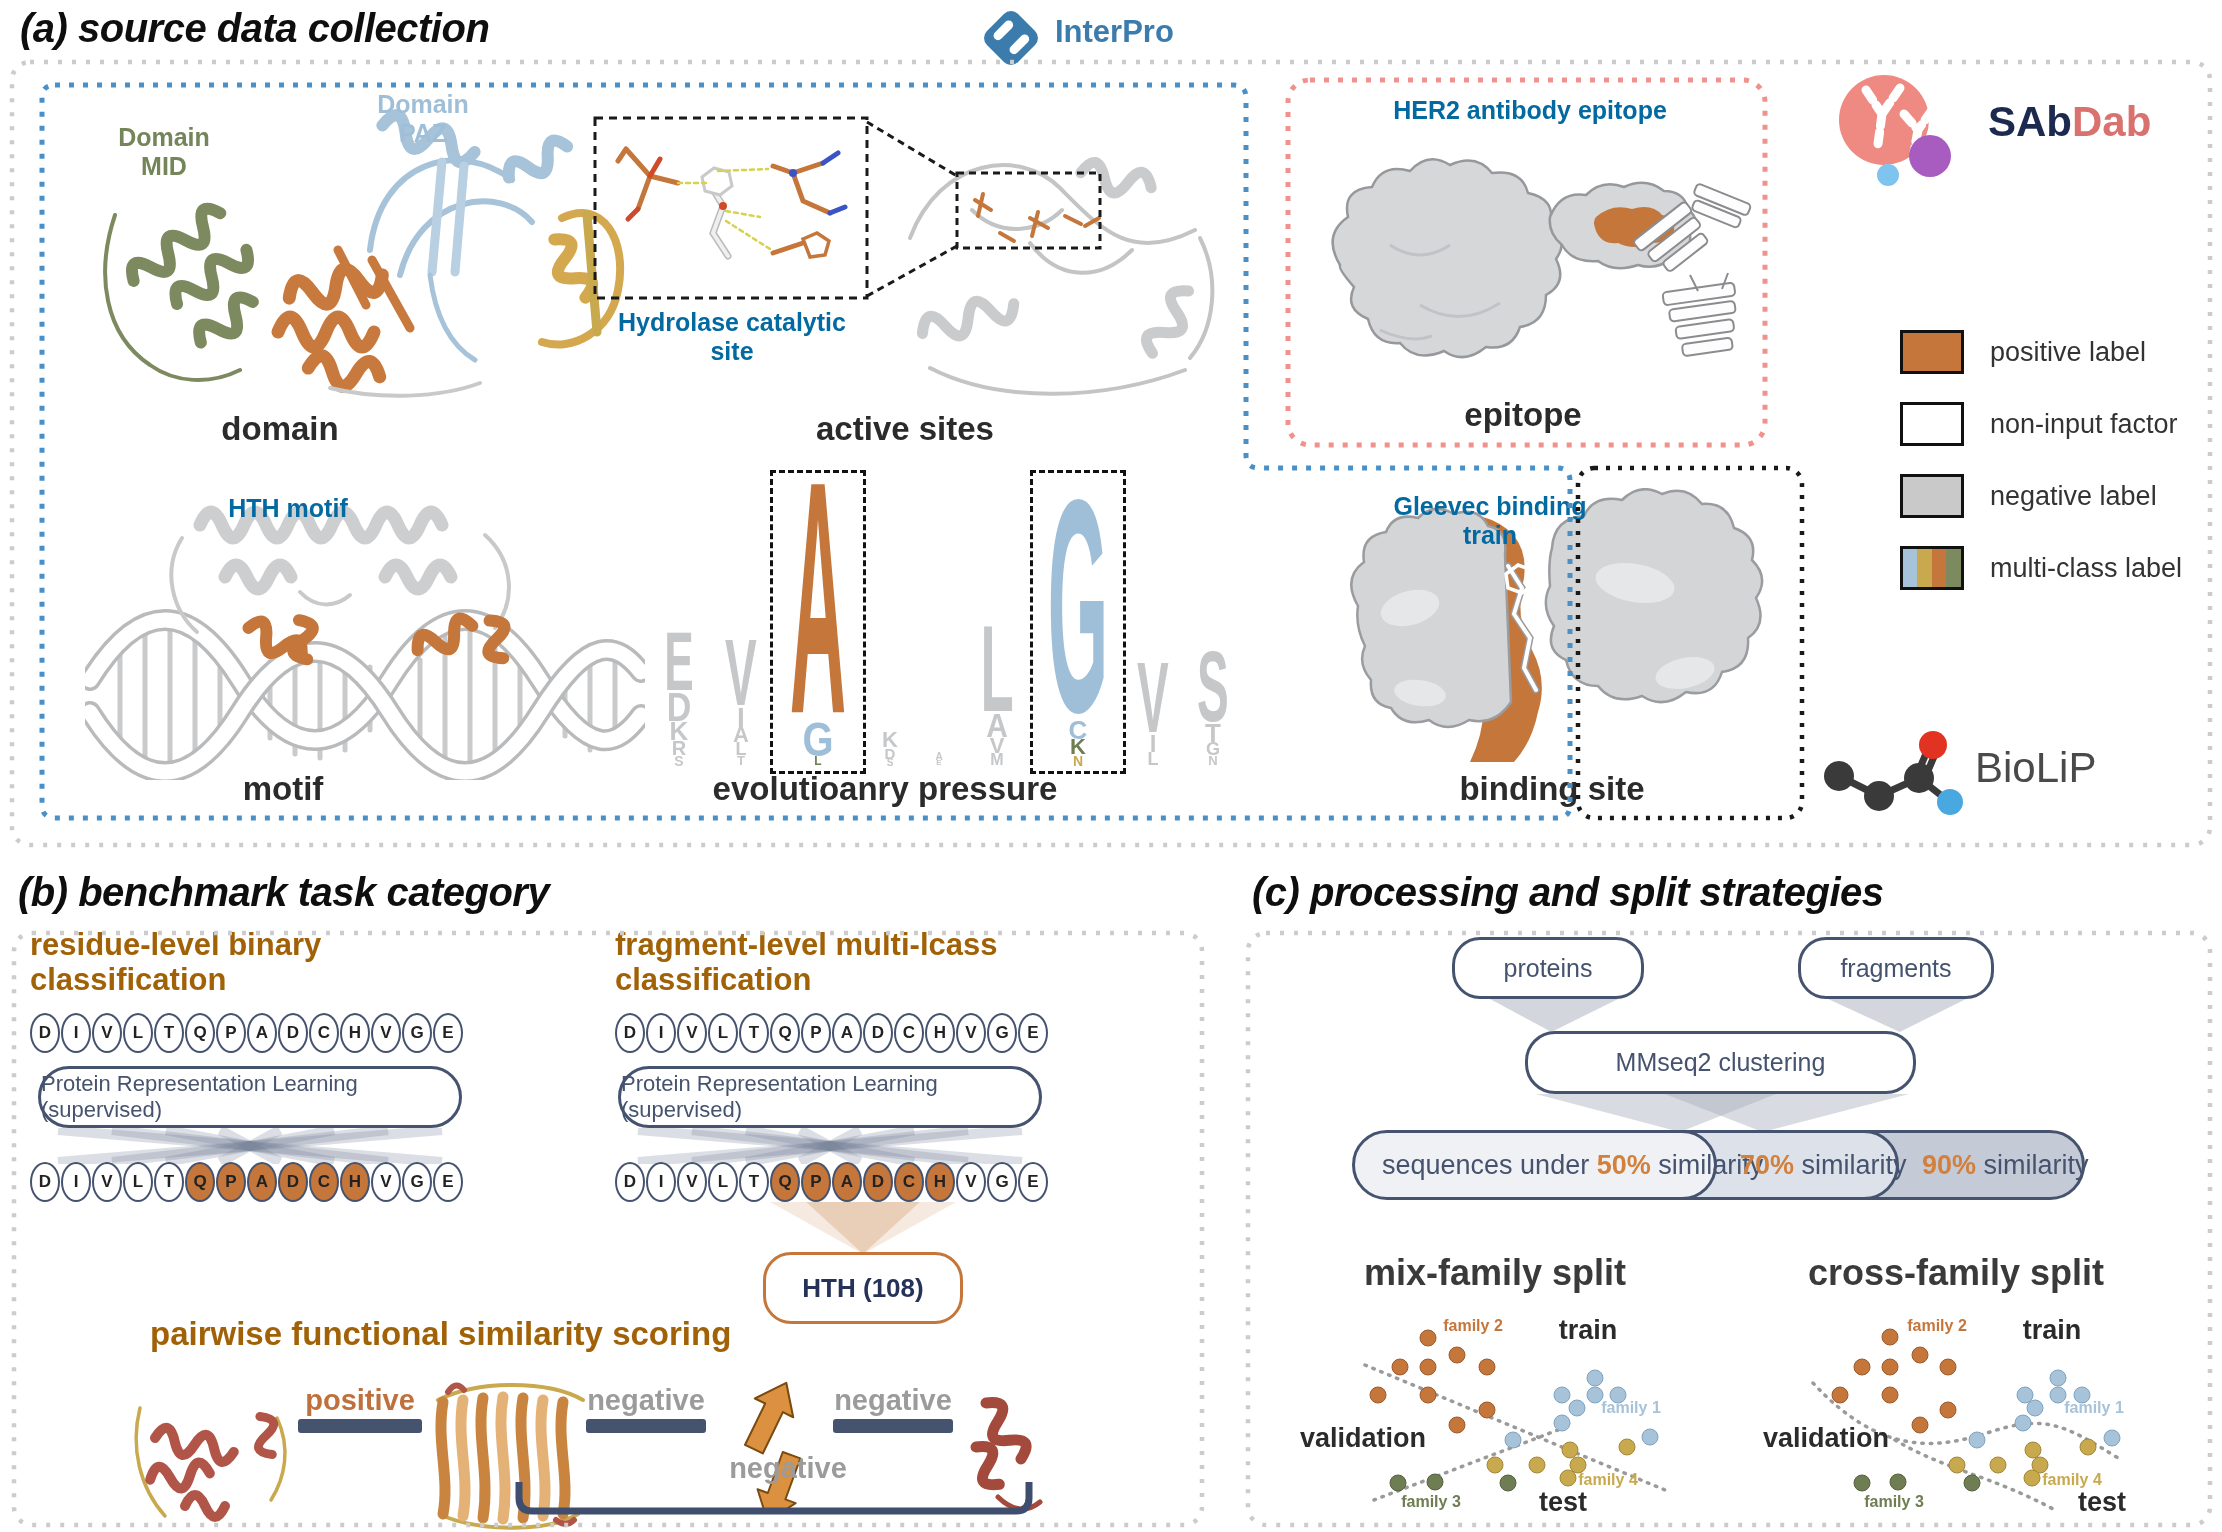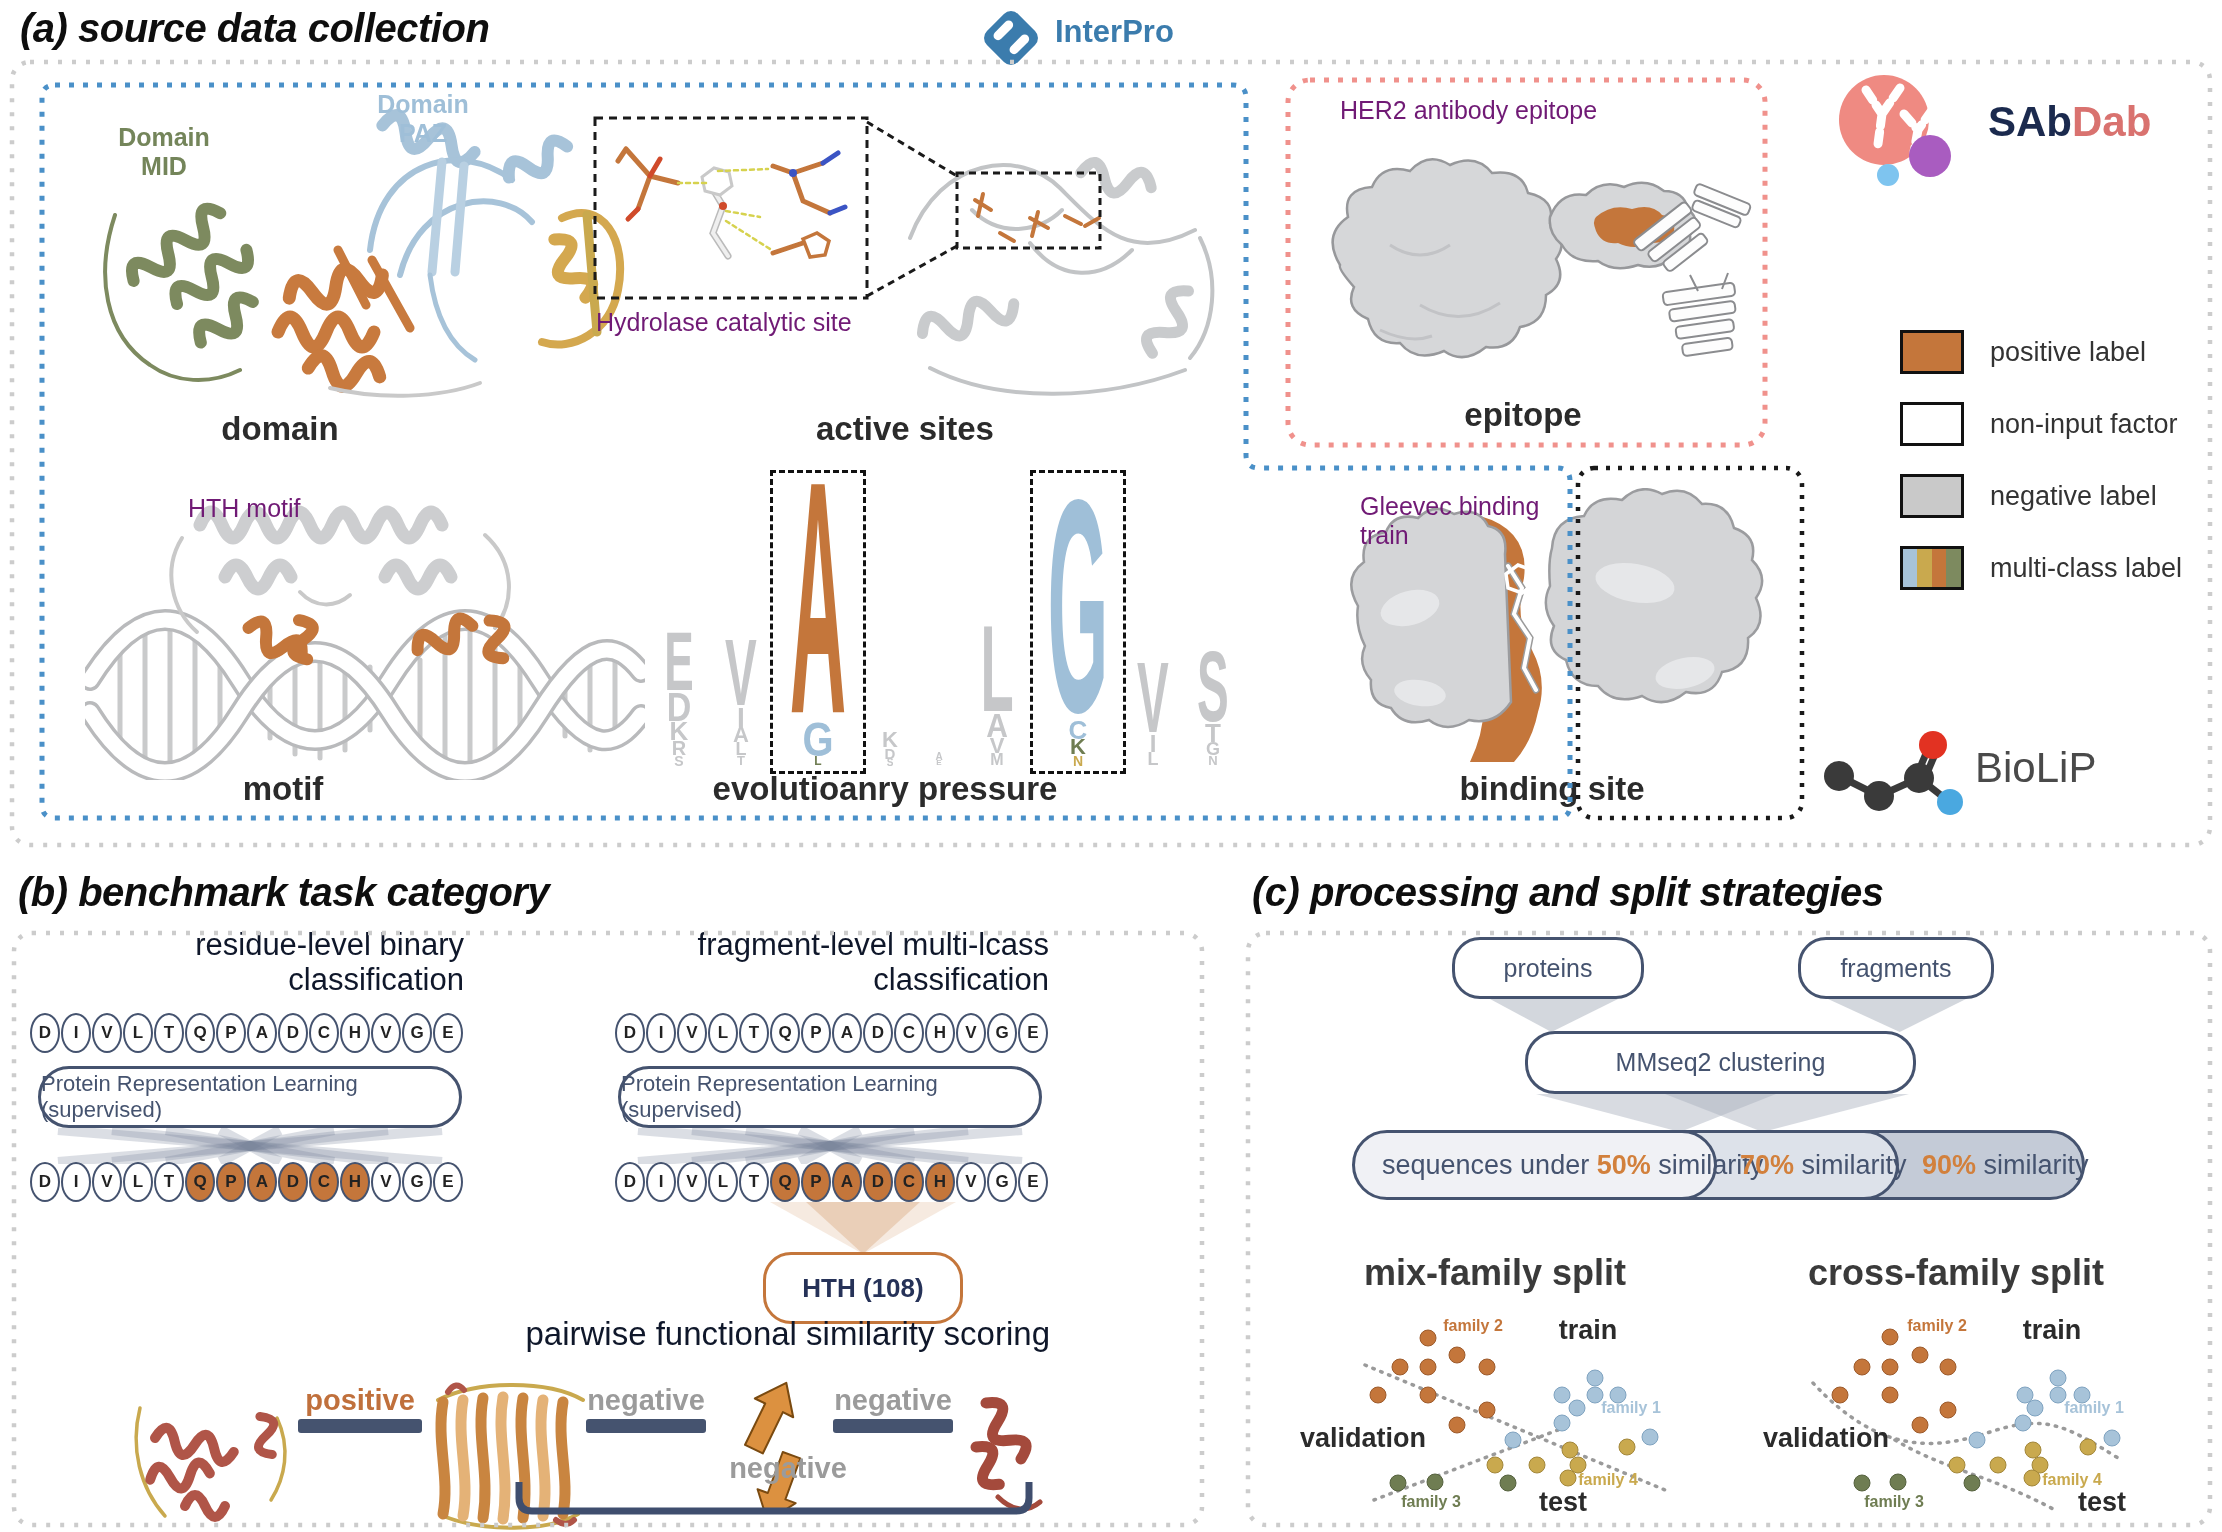--- a/index.html
+++ b/index.html
@@ -1,22 +1,22 @@
 <!DOCTYPE html>
 <html><head>
 <meta charset="utf-8">
 <style>
   html,body{margin:0;padding:0;background:#fff;}
   body{font-family:"Liberation Sans",sans-serif;color:#222;}
   #stage{position:relative;width:2222px;height:1532px;background:#fff;overflow:hidden;}
   .abs{position:absolute;}
   .panel-title{font-size:40px;font-weight:800;color:#0e0e0e;letter-spacing:-.5px;font-style:italic;}
   .fig-label{font-size:33px;font-weight:800;color:#2b2b2b;text-align:center;}
-  .ann{font-size:25px;font-weight:400;color:#701a75;text-align:left;line-height:1.15;}
-  .task-head{font-size:31px;font-weight:400;color:#0f172a;text-align:right;line-height:1.12;}
+  .ann{font-size:25px;font-weight:700;color:#0369a1;text-align:center;line-height:1.15;}
+  .task-head{font-size:31px;font-weight:700;color:#a16207;text-align:left;line-height:1.12;}
   .seq-row{display:flex;}
   .seq-cell{width:30px;height:40px;border:2.5px solid #45536f;border-radius:50%;background:#fff;
             font-size:17px;font-weight:700;color:#222;display:flex;align-items:center;justify-content:center;margin-right:1px;box-sizing:border-box;}
   .seq-cell.hl{background:#c4763b;}
   .pill{border:3px solid #45536f;border-radius:34px;background:#fff;display:flex;align-items:center;justify-content:center;
         font-size:22px;color:#45536f;box-sizing:border-box;}
   .hth-pill{border:3px solid #c4763b;border-radius:28px;background:#fff;display:flex;align-items:center;justify-content:center;
         font-size:26px;font-weight:700;color:#263258;box-sizing:border-box;}
   .sim-pill{position:absolute;border:3px solid #45536f;border-radius:38px;box-sizing:border-box;height:70px;}
   .sim-text{position:absolute;font-size:27px;color:#45536f;white-space:nowrap;}

